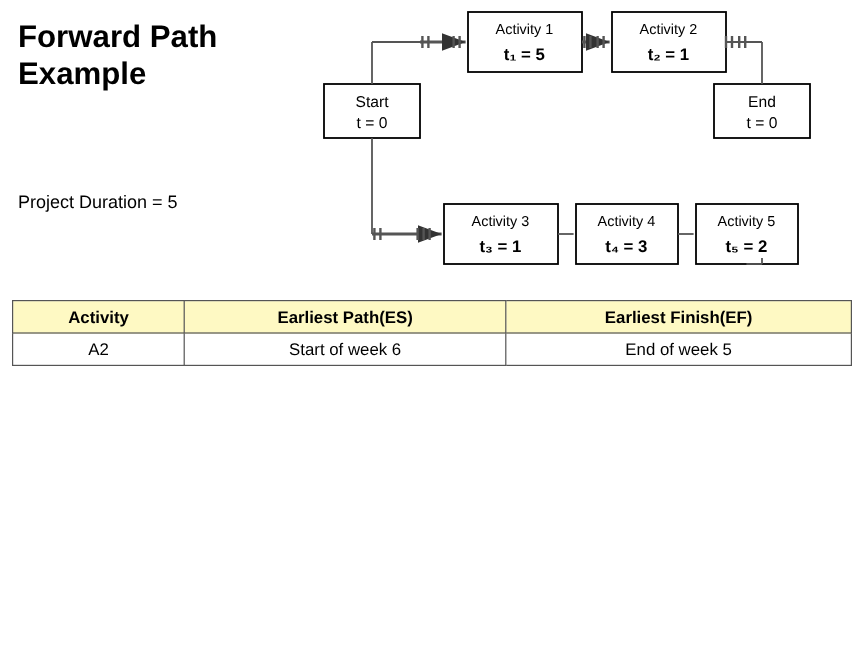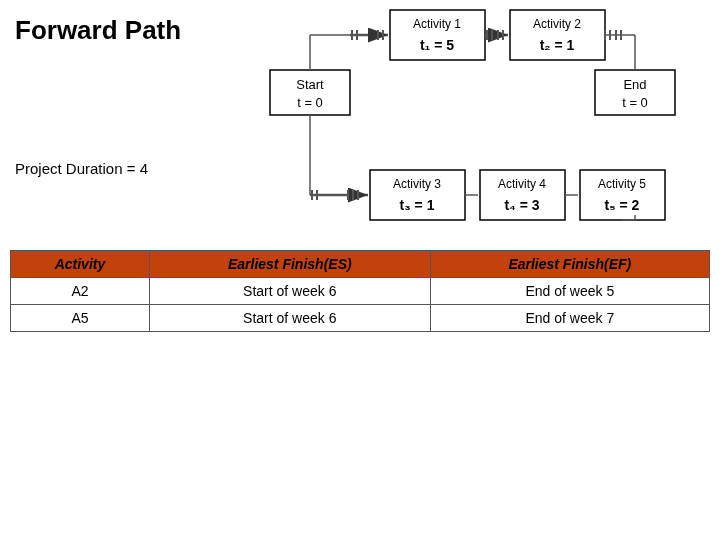--- a/index.html
+++ b/index.html
@@ -48,23 +48,22 @@
       width: 100%;
       border-collapse: collapse;
       font-size: 14px;
     }
     table th, table td {
       border: 1px solid #555;
       padding: 5px 10px;
       text-align: center;
     }
     table th {
-      background: #c2410c;
+      background: #fef9c3;
       font-weight: bold;
-      font-style: italic;
     }
     table td:first-child {
       font-weight: normal;
     }
 
     
     .diagram-svg {
       position: absolute;
       top: 0;
       left: 0;
@@ -73,24 +72,25 @@
     }
   </style>
 </head>
 <body>
 
 <div class="main-container">
 
   <div class="title-area">
     <div class="title-text">
       <span>Forward Path</span><br>
+      <span>Example</span>
     </div>
   </div>
 
-  <div class="project-duration">Project Duration = 4</div>
+  <div class="project-duration">Project Duration = 5</div>
 
   <svg class="diagram-svg" viewBox="0 0 720 240">
 
     <rect x="270" y="70" width="80" height="45" fill="white" stroke="black" stroke-width="1.5"></rect>
     <text x="310" y="89" text-anchor="middle" font-size="13" font-family="Arial">Start</text>
     <text x="310" y="107" text-anchor="middle" font-size="13" font-family="Arial">t = 0</text>
 
     <rect x="595" y="70" width="80" height="45" fill="white" stroke="black" stroke-width="1.5"></rect>
     <text x="635" y="89" text-anchor="middle" font-size="13" font-family="Arial">End</text>
     <text x="635" y="107" text-anchor="middle" font-size="13" font-family="Arial">t = 0</text>
@@ -165,32 +165,27 @@
 
     <line x1="635" y1="220" x2="635" y2="215" stroke="#555" stroke-width="1.5"></line>
     <line x1="622" y1="220" x2="635" y2="220" stroke="#555" stroke-width="1.5"></line>
   </svg>
 
   <div class="table-area">
     <table>
       <thead>
         <tr>
           <th>Activity</th>
-          <th>Earliest Finish(ES)</th>
+          <th>Earliest Path(ES)</th>
           <th>Earliest Finish(EF)</th>
         </tr>
       </thead>
       <tbody id="table-body">
           <tr>
             <td>A2</td>
             <td>Start of week 6</td>
             <td>End of week 5</td>
           </tr>
-          <tr>
-            <td>A5</td>
-            <td>Start of week 6</td>
-            <td>End of week 7</td>
-          </tr>
         </tbody>
     </table>
   </div>
 
 </div>
 
 </body></html>

